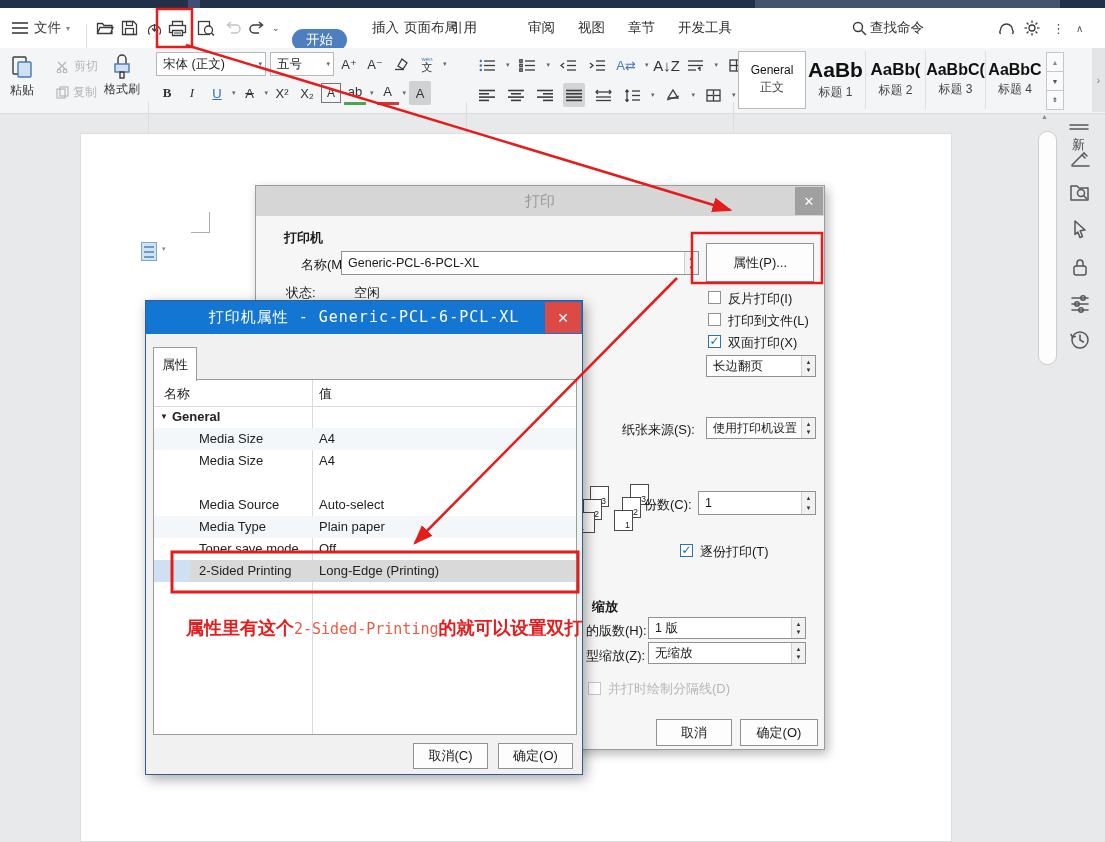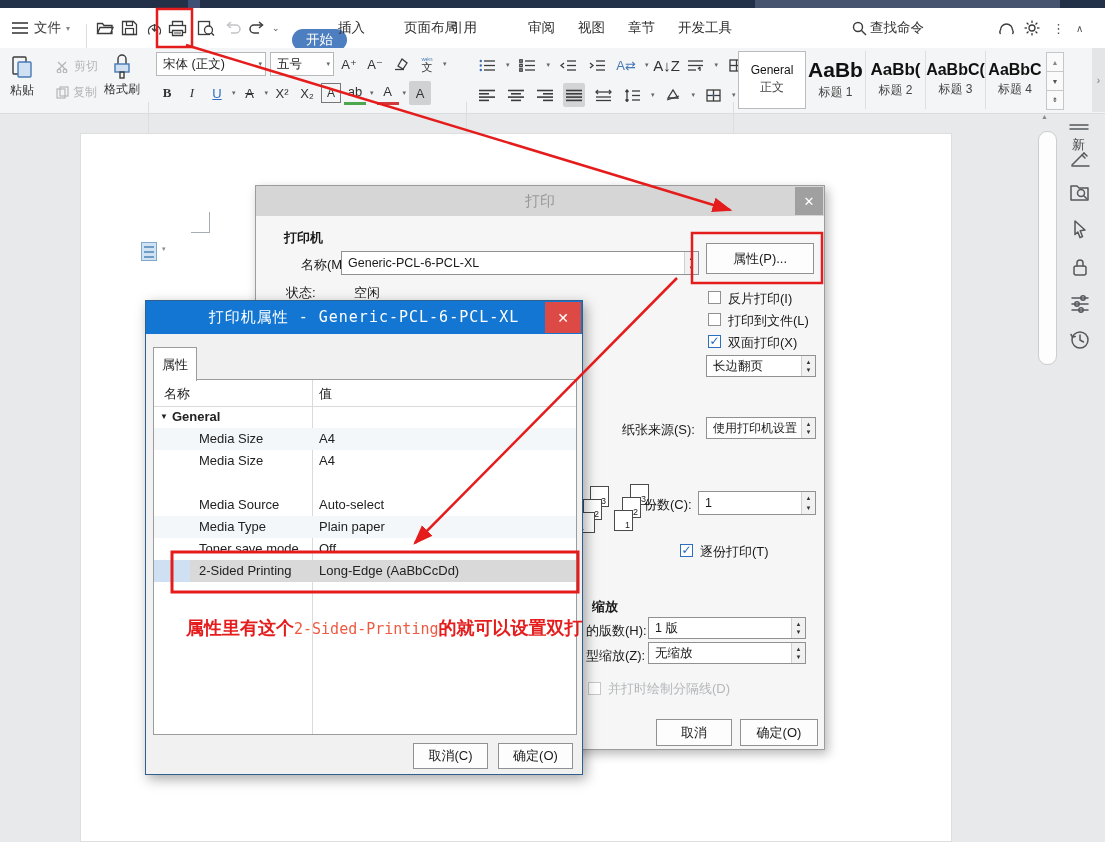--- a/index.html
+++ b/index.html
@@ -159,21 +159,21 @@
     </span>
     <span class="mi qicon" style="left:249px;">
       <svg width="17" height="14" viewBox="0 0 17 14">
           <path d="M13 4 h-8 a4 4 0 0 0 0 8 h5" fill="none" stroke="#3c3c3c" stroke-width="1.5"></path>
           <path d="M10 1 L13.5 4 L10 7" fill="none" stroke="#3c3c3c" stroke-width="1.5"></path>
         </svg>
     </span>
     <span class="mi" style="left:272px;font-size:9px;color:#555;">⌄</span>
 
     <span class="mtab active" style="left:292px;margin-top:12px;">开始</span>
-    <span class="mtab" style="left:334px;">插入</span>
+    <span class="mtab" style="left:368px;">插入</span>
     <span class="mtab" style="left:400px;">页面布局</span>
     <span class="mtab" style="left:446px;">引用</span>
     <span class="mtab" style="left:524px;">审阅</span>
     <span class="mtab" style="left:574px;">视图</span>
     <span class="mtab" style="left:624px;">章节</span>
     <span class="mtab" style="left:674px;">开发工具</span>
 
     <span class="mi qicon" style="left:852px;">
       <svg width="15" height="15" viewBox="0 0 15 15">
           <circle cx="6" cy="6" r="4.5" fill="none" stroke="#3c3c3c" stroke-width="1.4"></circle>
@@ -520,21 +520,21 @@
 
     <span class="lbl" style="left:28px;top:43px;font-weight:bold;">打印机</span>
     <span class="lbl" style="left:45px;top:70px;">名称(M):</span>
     <div class="combo" style="left:85px;top:65px;width:358px;height:24px;">
       <span>Generic-PCL-6-PCL-XL</span>
       <span class="spin">
           <i>▲</i>
           <i>▼</i>
         </span>
     </div>
-    <div class="btn" style="left:450px;top:57px;width:108px;height:31px;">属性(P)...</div>
+    <div class="btn" style="left:450px;top:57px;width:108px;height:39px;">属性(P)...</div>
 
     <span class="lbl" style="left:30px;top:98px;">状态:</span>
     <span class="lbl" style="left:98px;top:98px;">空闲</span>
 
     <span class="cb" style="left:452px;top:105px;"></span>
     <span class="lbl" style="left:472px;top:104px;">反片打印(I)</span>
     <span class="cb" style="left:452px;top:127px;"></span>
     <span class="lbl" style="left:472px;top:126px;">打印到文件(L)</span>
     <span class="cb checked" style="left:452px;top:149px;"></span>
     <span class="lbl" style="left:472px;top:148px;">双面打印(X)</span>
@@ -643,21 +643,21 @@
         <span class="pname">Media Source</span>
         <span class="pval">Auto-select</span>
       </div>
       <div class="prow" style="top:158px;">
         <span class="pname">Toner save mode</span>
         <span class="pval">Off</span>
       </div>
       <div class="prow sel" style="top:180px;">
         <span class="selchip"></span>
         <span class="pname">2-Sided Printing</span>
-        <span class="pval">Long-Edge (AaBbCcDd)</span>
+        <span class="pval">Long-Edge (Printing)</span>
       </div>
     </div>
     <div class="btn" style="left:267px;top:442px;width:75px;height:26px;">取消(C)</div>
     <div class="btn" style="left:352px;top:442px;width:75px;height:26px;">确定(O)</div>
   </div>
 
   <svg class="abs" id="overlay" viewBox="0 0 1105 842">
     <defs>
       <marker id="ah" markerWidth="10" markerHeight="8" refX="7" refY="3" orient="auto">
         <path d="M0,0 L8,3 L0,6 Z" fill="#e51c1c"></path>

